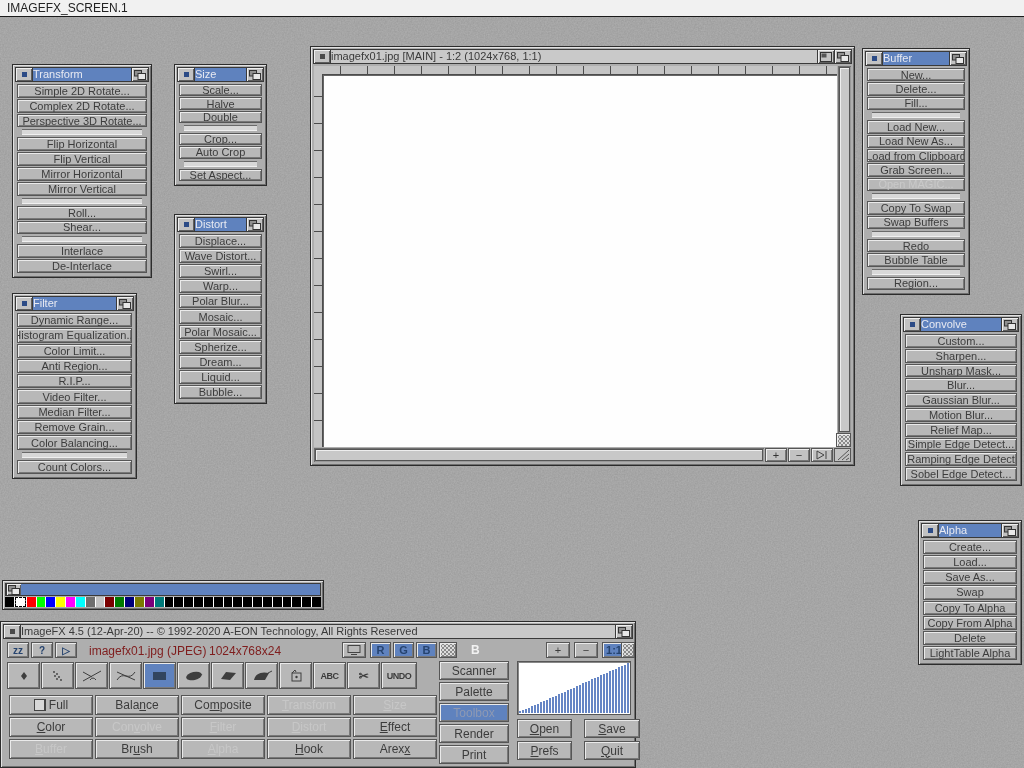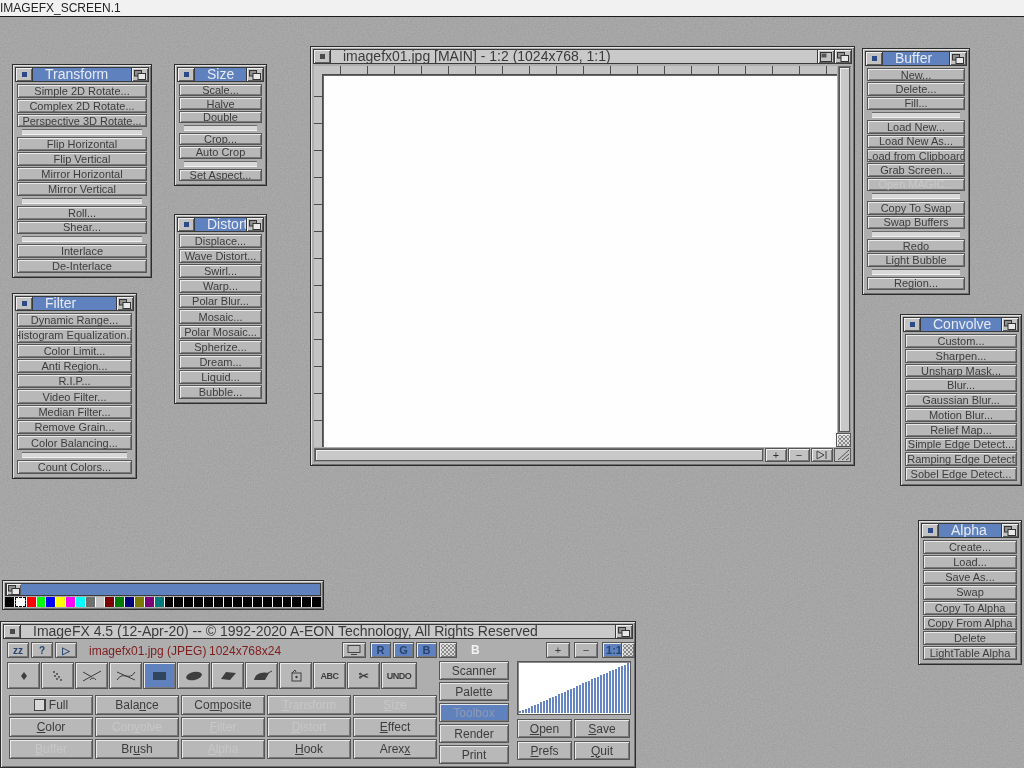--- a/index.html
+++ b/index.html
@@ -6,39 +6,39 @@
   body{width:1024px;height:768px;position:relative;overflow:hidden;background:#9a9a9a;
        font-family:"Liberation Sans",sans-serif;}
   .texture{position:absolute;left:0;top:0;z-index:0}
   
   .win{position:absolute;z-index:2;background:#aeaeae;border:1px solid #2c2c2c;
        box-shadow:inset 1px 1px 0 #e2e2e2,inset -1px -1px 0 #6f6f6f;box-sizing:border-box}
   .titlebar{position:absolute;left:2px;top:2px;right:2px;height:15px;display:flex;align-items:stretch;
        border:1px solid #3a3a3a;box-sizing:border-box}
   .titlebar.blue{background:#5f82be}
   .titlebar.gray{background:#c9c9c9}
-  .titlebar .title{flex:1;font-size:14px;line-height:13px;padding-left:12px;white-space:nowrap;overflow:hidden}
+  .titlebar .title{flex:1;font-size:11px;line-height:13px;padding-left:0;white-space:nowrap;overflow:hidden}
   .blue .title{color:#e8eaf2}
   .gray .title{color:#3a3a3a}
   .gadget{width:16px;display:flex;align-items:center;justify-content:center;background:#c2c2c2;
        box-shadow:inset 1px 1px 0 #efefef,inset -1px -1px 0 #5e5e5e;flex:none}
   .gadget.close{border-right:1px solid #3a3a3a}
   .gadget.right{border-left:1px solid #3a3a3a}
   .close-sq{width:5px;height:5px;background:#2c4b86}
   .gray .close-sq{background:#4a4a4a}
   
   .panel-body{position:absolute;left:4px;right:4px;top:19px;bottom:4px;display:flex;flex-direction:column;gap:1px}
   .p-btn{flex:1;display:flex;align-items:center;justify-content:center;background:#b8b8b8;color:#3c3c3c;
        font-size:11px;border:1px solid #565656;box-shadow:inset 1px 1px 0 #eaeaea,inset -1px -1px 0 #787878;
        white-space:nowrap;overflow:hidden;box-sizing:border-box}
   .p-btn.disabled{color:#c9c9c9}
   .p-div{flex:0 0 4px;margin:1px 5px;background:#d8d8d8;border-top:1px solid #6a6a6a;border-bottom:1px solid #f0f0f0}
   
   .screen-bar{position:absolute;left:0;top:0;width:1024px;height:17px;background:#f1f1f1;z-index:3;
-       border-bottom:1px solid #1b1b1b;font-size:12px;color:#222;line-height:16px;padding-left:0;box-sizing:border-box}
+       border-bottom:1px solid #1b1b1b;font-size:12px;color:#222;line-height:16px;padding-left:7px;box-sizing:border-box}
   
   .tb-btn{display:flex;align-items:center;justify-content:center;background:#b8b8b8;color:#3c3c3c;
        border:1px solid #565656;box-shadow:inset 1px 1px 0 #eaeaea,inset -1px -1px 0 #787878;
        font-size:12px;box-sizing:border-box;white-space:nowrap}
   .tb-btn.disabled{color:#c7c7c7}
   .tb-btn.selected{background:#5f82be;color:#8e99b3}
   .abs{position:absolute}
   .ghost{color:#7f1d1d;font-size:12px}
   .checker{background:conic-gradient(#8a8a8a 25%,#dcdcdc 0 50%,#8a8a8a 0 75%,#dcdcdc 0) 0 0/4px 4px}
   
@@ -71,21 +71,21 @@
   .tool{width:33px;height:27px;flex:none;display:flex;align-items:center;justify-content:center;background:#b8b8b8;
        border:1px solid #565656;box-shadow:inset 1px 1px 0 #eaeaea,inset -1px -1px 0 #787878;box-sizing:border-box}
   .tool.selected{background:#5f82be}
   .tool .txt{font-size:9px;font-weight:bold;color:#3c3c3c;letter-spacing:-0.5px}
   .grid-host{display:grid;grid-template-columns:repeat(5,84px);grid-template-rows:repeat(3,20px);gap:2px}
   .side-host{display:flex;flex-direction:column;gap:2px;width:70px}
   .side-host .tb-btn{height:19px;flex:none}
   .ramp{width:114px;height:54px;background:#fff;border:1px solid #565656;box-shadow:inset 1px 1px 0 #888;
        display:flex;align-items:flex-end;gap:1px;padding:0 0 1px 1px;box-sizing:border-box;overflow:hidden}
   .ramp-bar{width:2px;flex:none}
-  .actions-host{display:grid;grid-template-columns:55px 56px;grid-template-rows:19px 19px;gap:3px 2px}
+  .actions-host{display:grid;grid-template-columns:55px 56px;grid-template-rows:19px 19px;gap:3px 12px}
   .full-icon{width:9px;height:10px;border:1px solid #444;margin-right:3px;border-right:2px solid #444;background:#d8d8d8;flex:none}
   u{text-decoration:underline}
 </style>
 </head>
 <body>
 
 <svg class="texture" width="1024" height="768">
   <filter id="n">
       <feTurbulence type="fractalNoise" baseFrequency="0.7" numOctaves="3"></feTurbulence>
   <feColorMatrix type="matrix" values="0 0 0 0 0.55  0 0 0 0 0.55  0 0 0 0 0.55  0 0 0 0.55 0"></feColorMatrix>
@@ -230,21 +230,21 @@
       <div class="p-btn">Load New...</div>
       <div class="p-btn">Load New As...</div>
       <div class="p-btn">Load from Clipboard</div>
       <div class="p-btn">Grab Screen...</div>
       <div class="p-btn disabled">Open MAGIC...</div>
       <div class="p-div"></div>
       <div class="p-btn">Copy To Swap</div>
       <div class="p-btn">Swap Buffers</div>
       <div class="p-div"></div>
       <div class="p-btn">Redo</div>
-      <div class="p-btn">Light Bubble</div>
+      <div class="p-btn">Bubble Table</div>
       <div class="p-div"></div>
       <div class="p-btn">Region...</div>
     </div>
 </div>
 
 <div class="win" style="left:900px;top:314px;width:122px;height:172px">
   <div class="titlebar blue">
     <span class="gadget close">
         <span class="close-sq"></span>
       </span>

